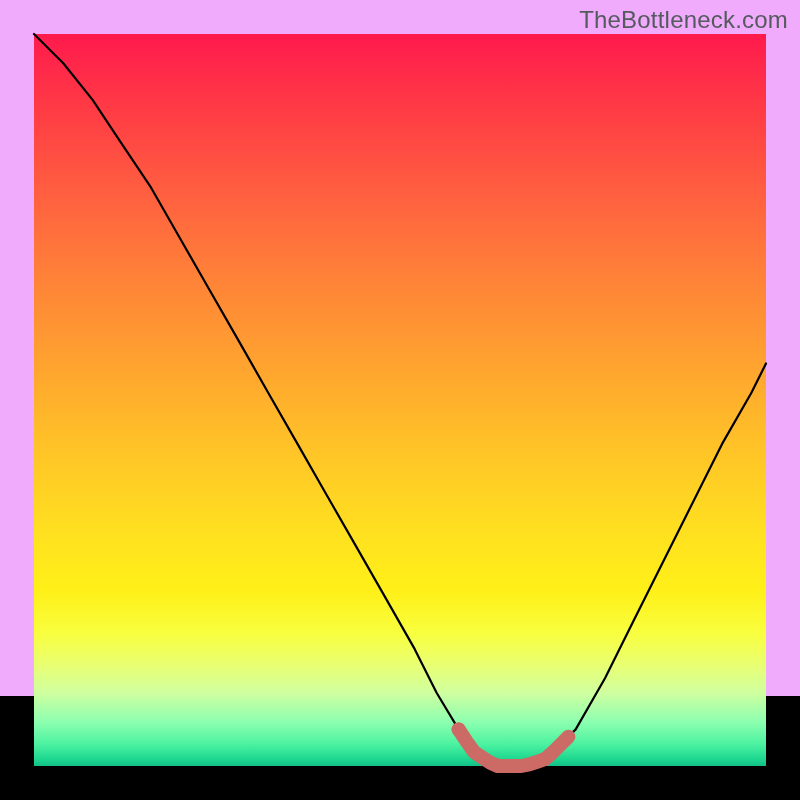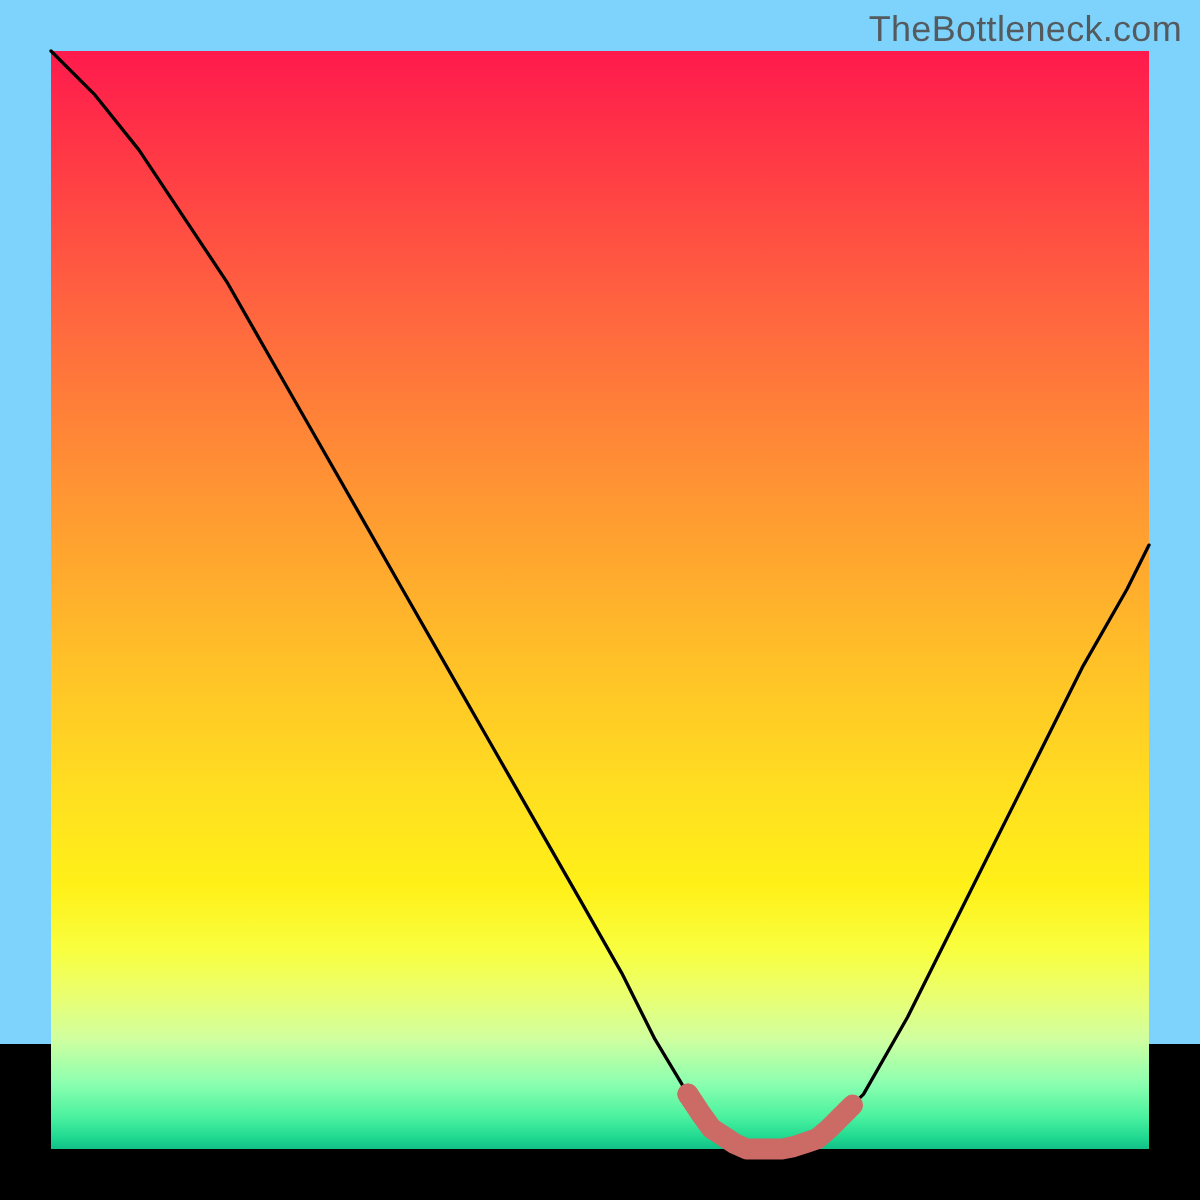--- a/index.html
+++ b/index.html
@@ -8,21 +8,21 @@
     width: 800px;
     height: 800px;
     background: #000;
     font-family: Arial, Helvetica, sans-serif;
     overflow: hidden;
   }
   .frame {
     position: relative;
     width: 800px;
     height: 696px;
-    background: #7dd3fc;
+    background: #f0abfc;
   }
   .plot {
     position: absolute;
     left: 34px;
     top: 34px;
     width: 732px;
     height: 732px;
     
     background: linear-gradient(
       to bottom,

